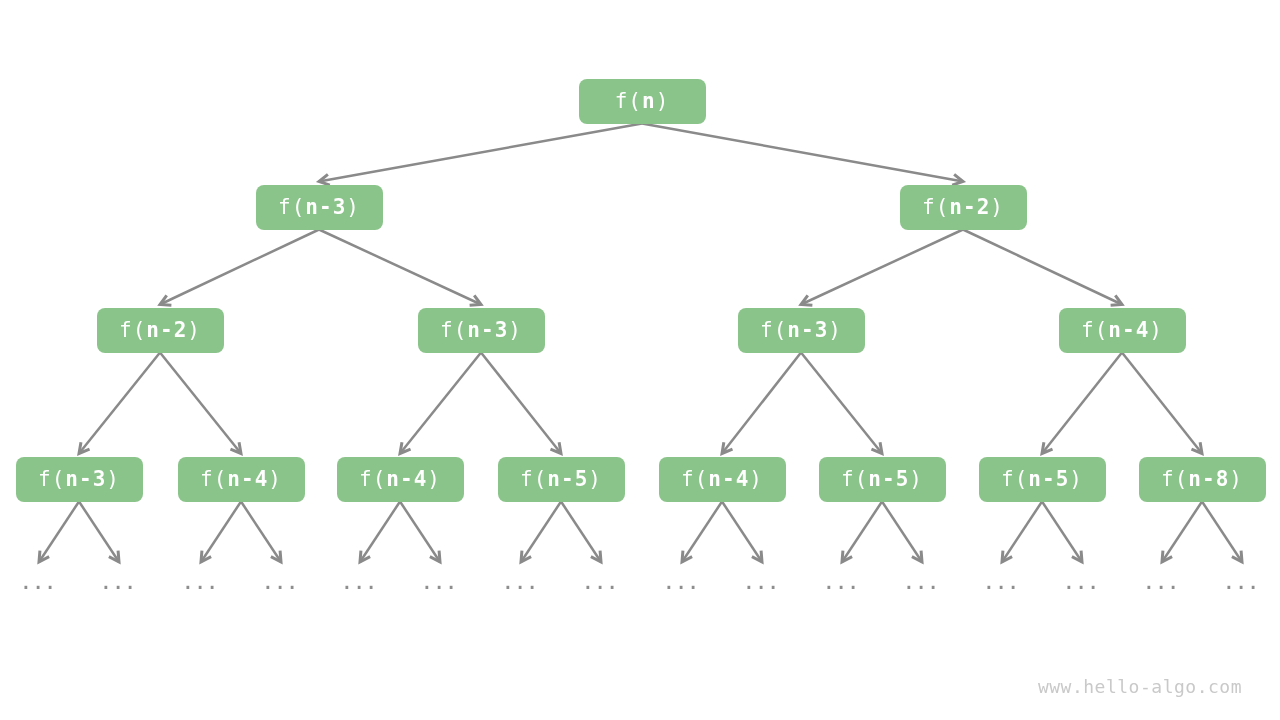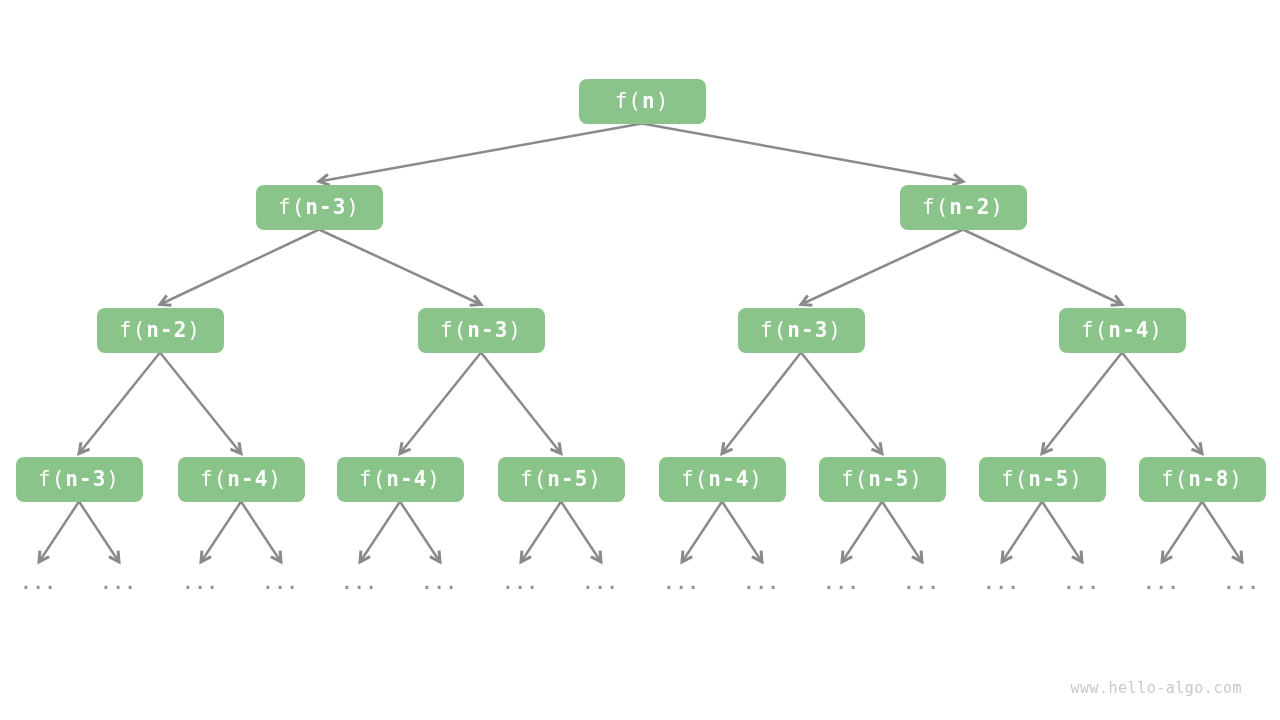--- a/index.html
+++ b/index.html
@@ -41,21 +41,21 @@
     font-size: 17px;
     font-weight: bold;
     letter-spacing: 2px;
     line-height: 1;
     user-select: none;
   }
   .watermark {
     position: absolute;
     right: 38px;
     bottom: 23px;
-    font-size: 15px;
+    font-size: 18px;
     letter-spacing: 0.5px;
     user-select: none;
   }
 </style>
 </head>
 <body style="background: rgb(255, 255, 255);">
 
 <div class="canvas">
   <svg id="edge-layer" width="1280" height="720" viewBox="0 0 1280 720">
       <defs>

